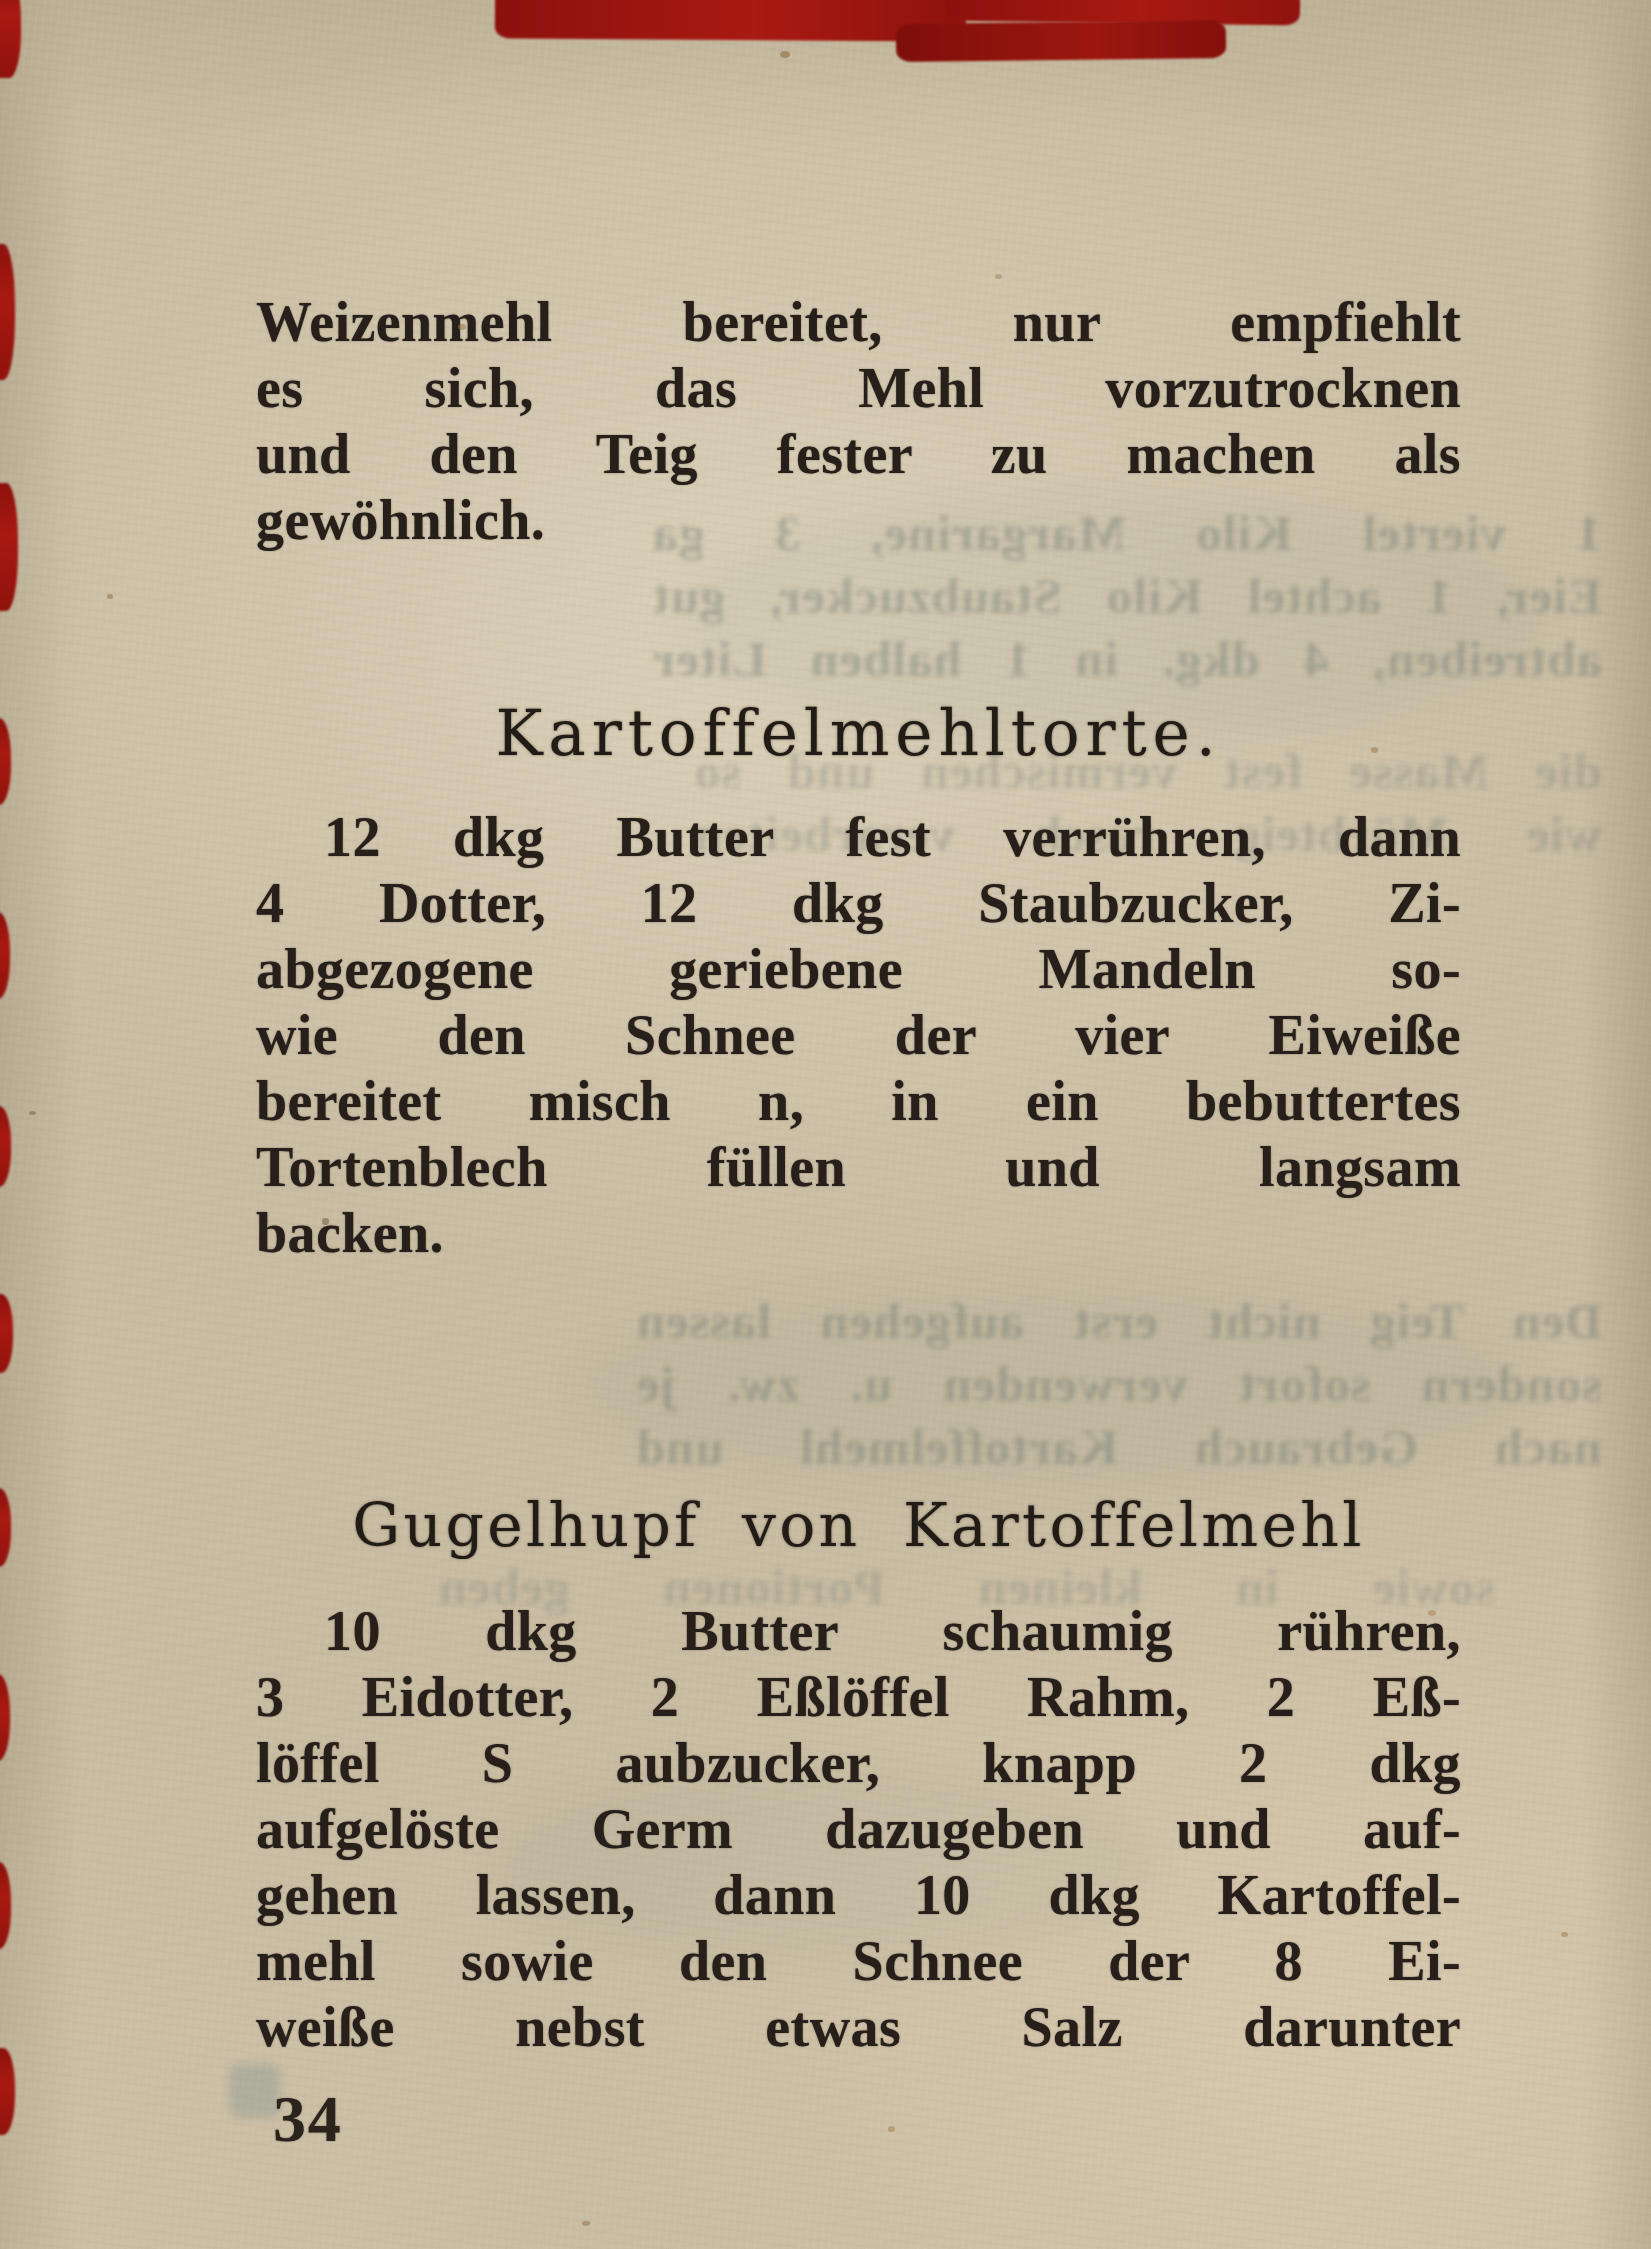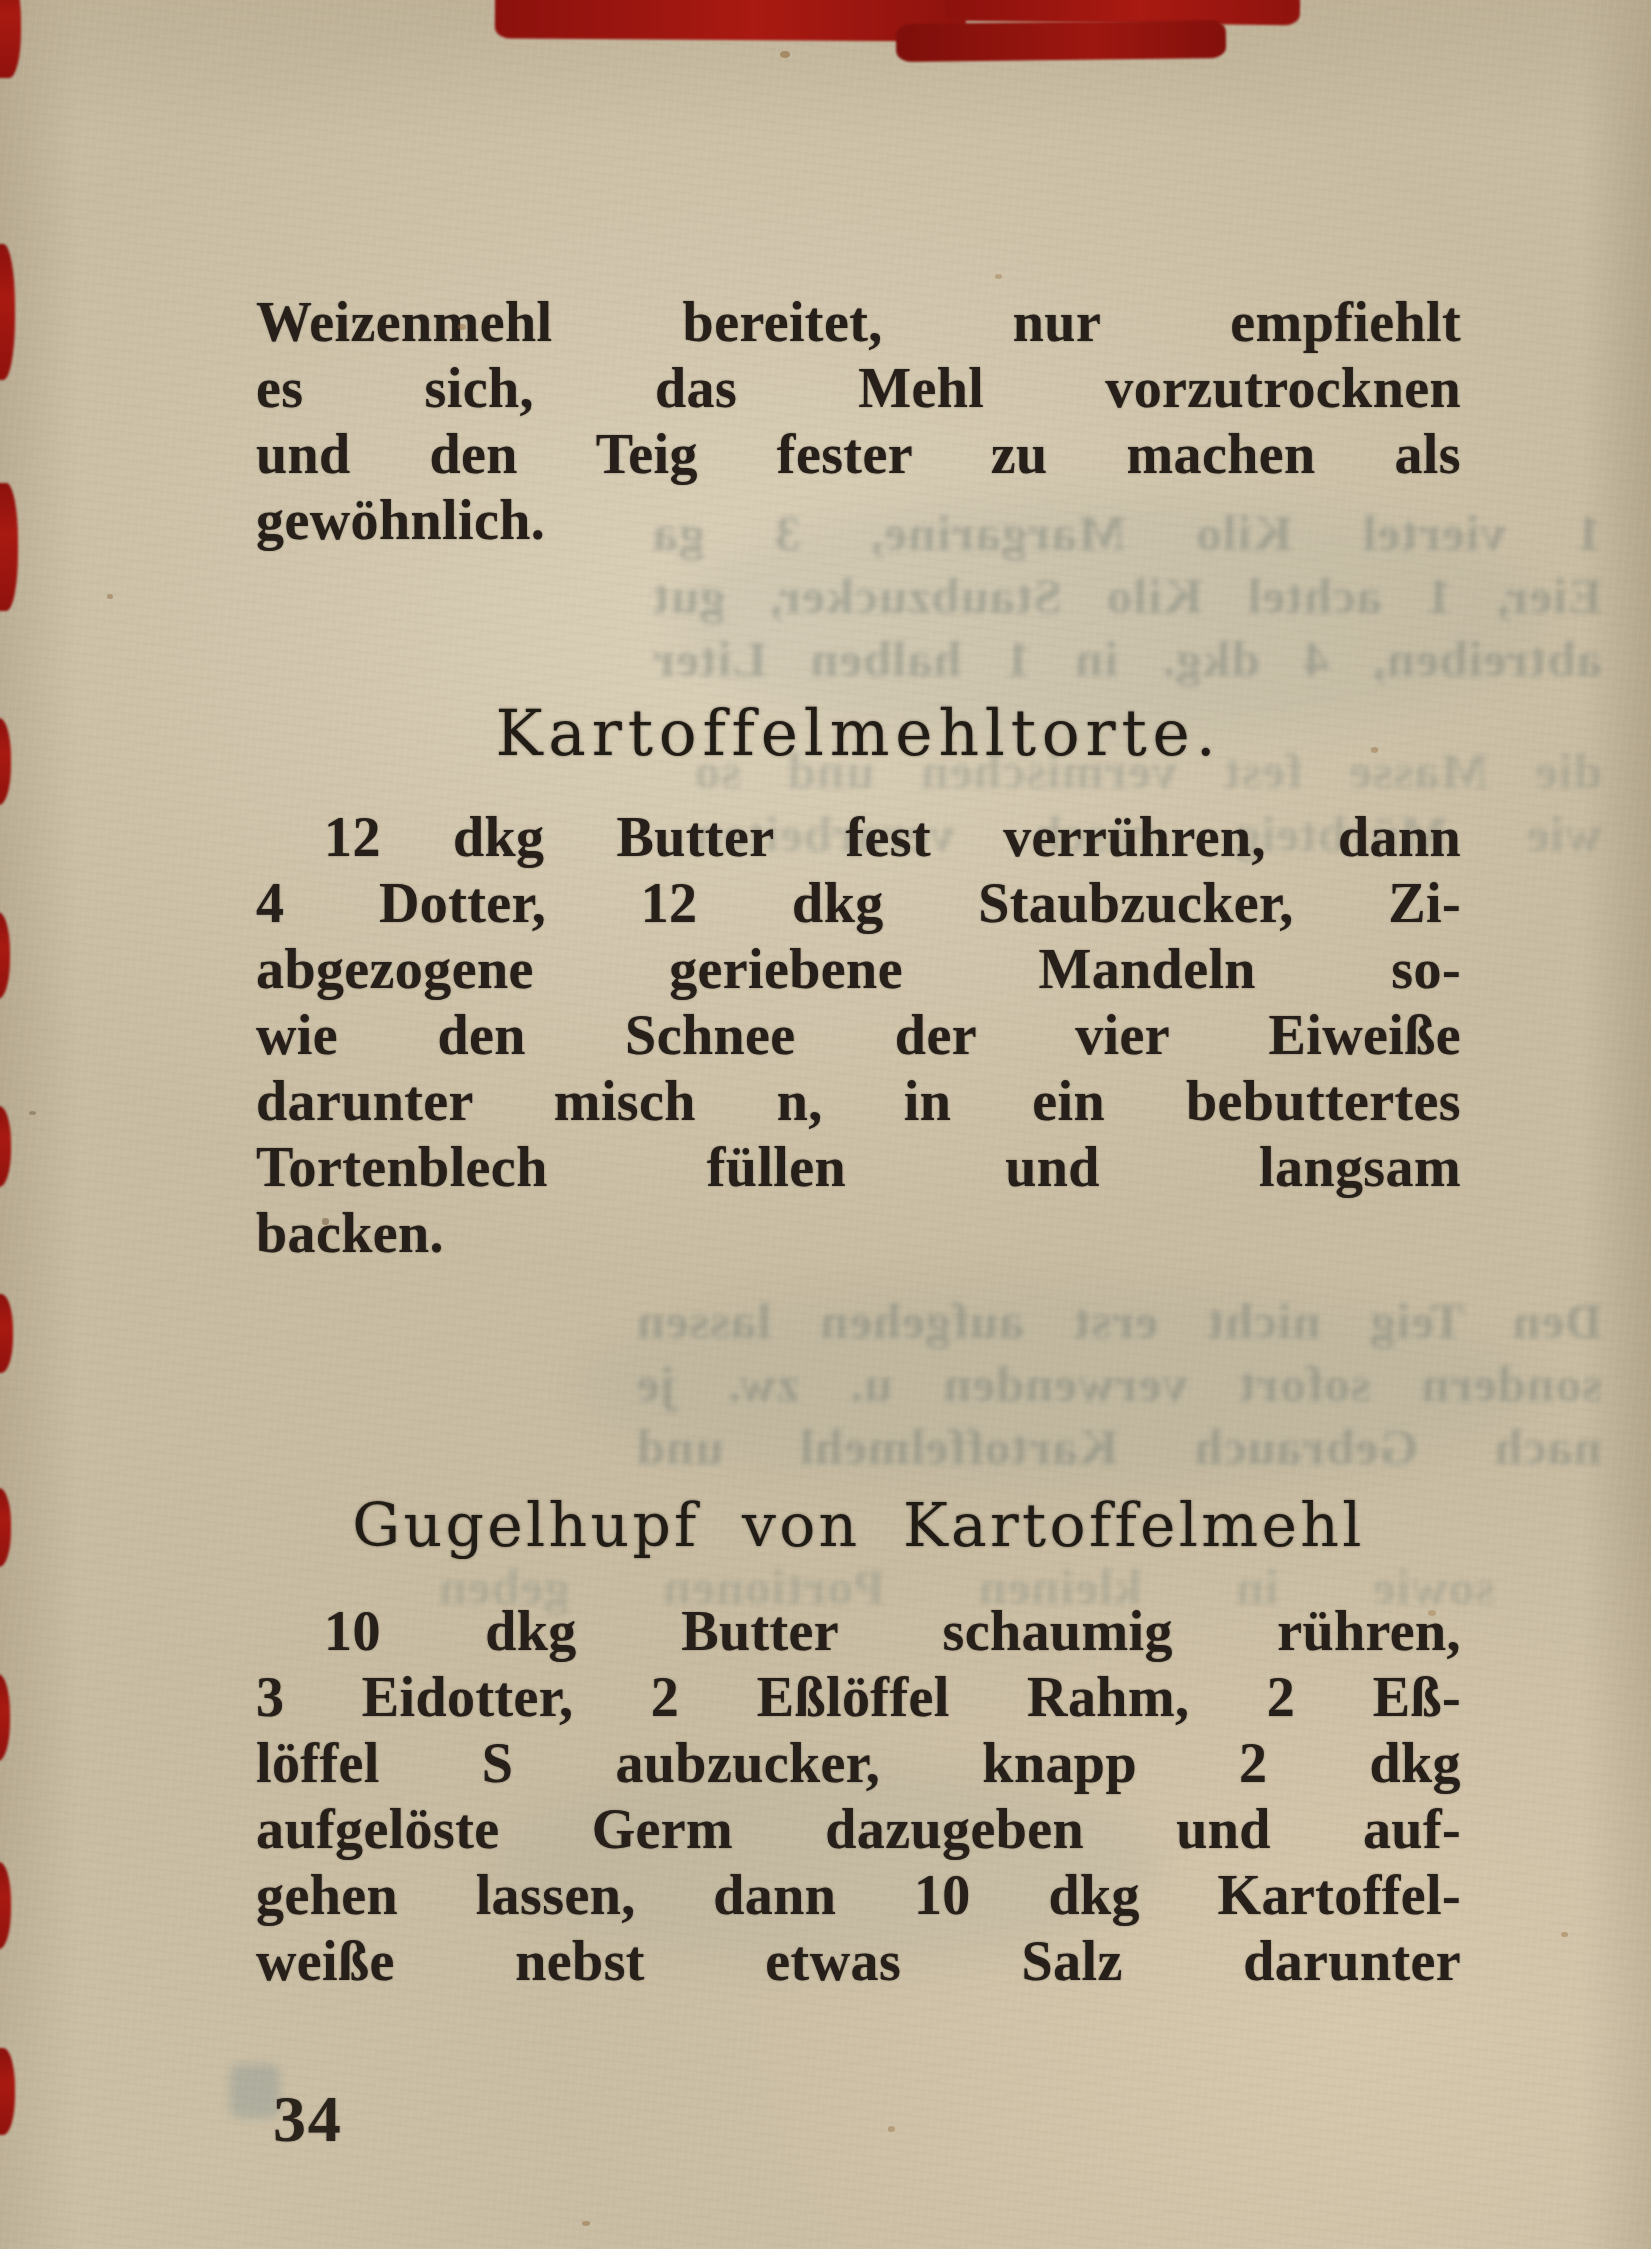--- a/index.html
+++ b/index.html
@@ -102,32 +102,33 @@
     <div class="line">und den Teig fester zu machen als</div>
     <div class="line endline">gewöhnlich.</div>
   </div>
 
   <div class="heading h1">Kartoffelmehltorte.</div>
   <div class="col-text" style="top:804px;">
     <div class="line indent">12 dkg Butter fest verrühren, dann</div>
     <div class="line">4 Dotter, 12 dkg Staubzucker, Zi-</div>
     <div class="line">abgezogene geriebene Mandeln so-</div>
     <div class="line">wie den Schnee der vier Eiweiße</div>
-    <div class="line">darunter misch n, in ein bebuttertes</div>
+    <div class="line">bereitet misch n, in ein bebuttertes</div>
     <div class="line">Tortenblech füllen und langsam</div>
     <div class="line endline">backen.</div>
   </div>
 
   <div class="heading h2">Gugelhupf von Kartoffelmehl</div>
   <div class="col-text" style="top:1598px;">
     <div class="line indent">10 dkg Butter schaumig rühren,</div>
     <div class="line">3 Eidotter, 2 Eßlöffel Rahm, 2 Eß-</div>
     <div class="line">löffel S aubzucker, knapp 2 dkg</div>
     <div class="line">aufgelöste Germ dazugeben und auf-</div>
     <div class="line">gehen lassen, dann 10 dkg Kartoffel-</div>
+    <div class="line">mehl sowie den Schnee der 8 Ei-</div>
     <div class="line">weiße nebst etwas Salz darunter</div>
   </div>
 
   <div class="smudge34"></div>
 
   <div class="pagenum">34</div>
 
   <div class="speck" style="left:458px;top:324px;width:8.3px;height:5.8px;background:#9a7448;opacity:.55;"></div>
   <div class="speck" style="left:780px;top:51px;width:10px;height:6.6px;background:#8f6a40;opacity:.6;"></div>
   <div class="speck" style="left:995px;top:274px;width:6.6px;height:5px;background:#a07b4e;opacity:.45;"></div>

